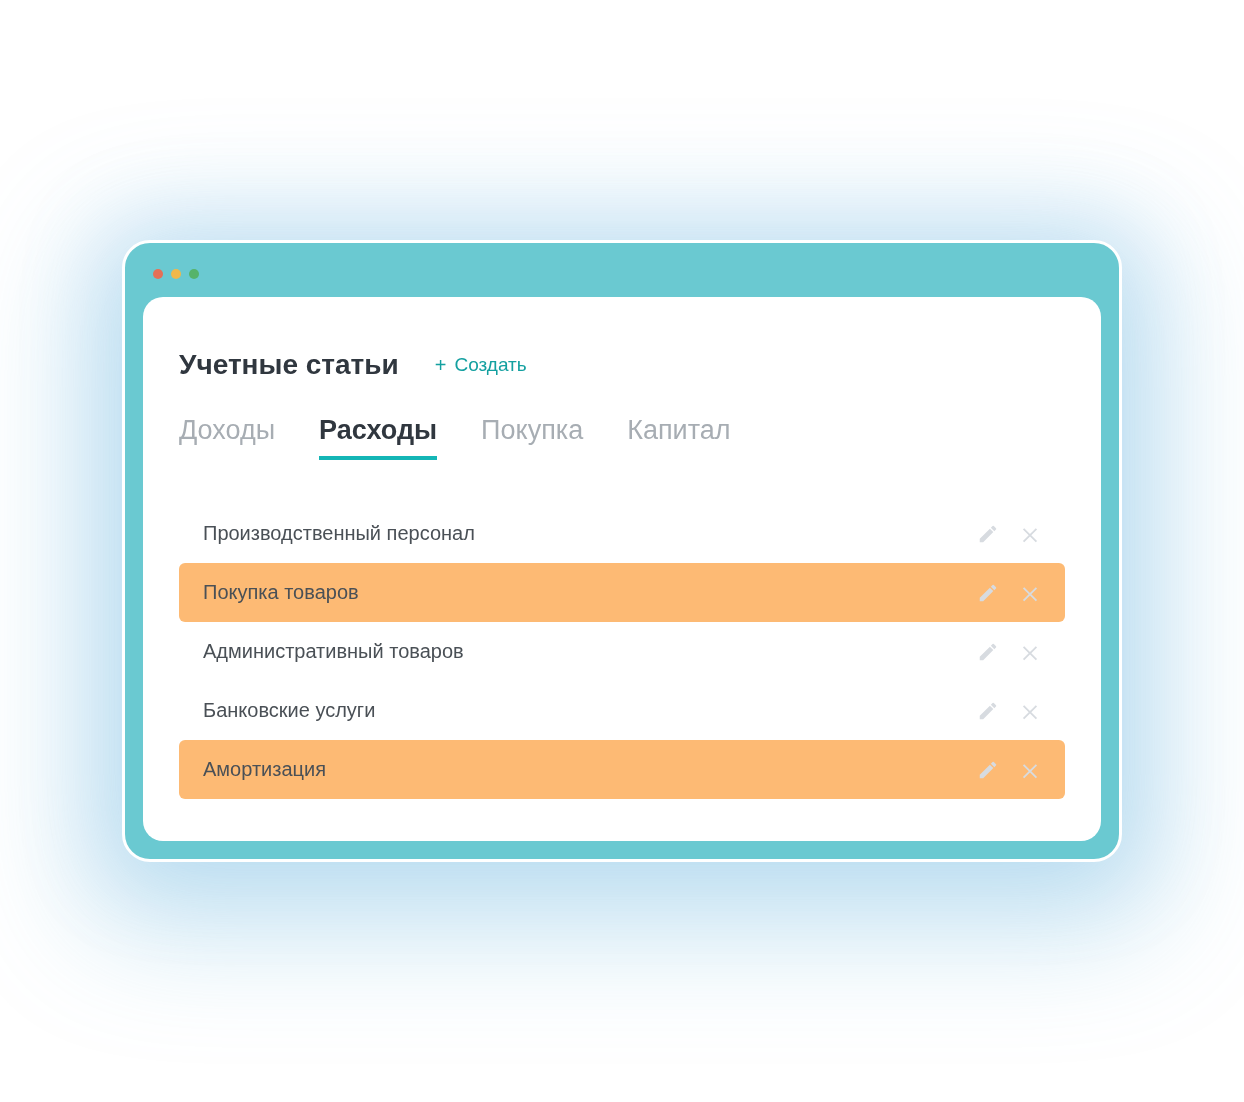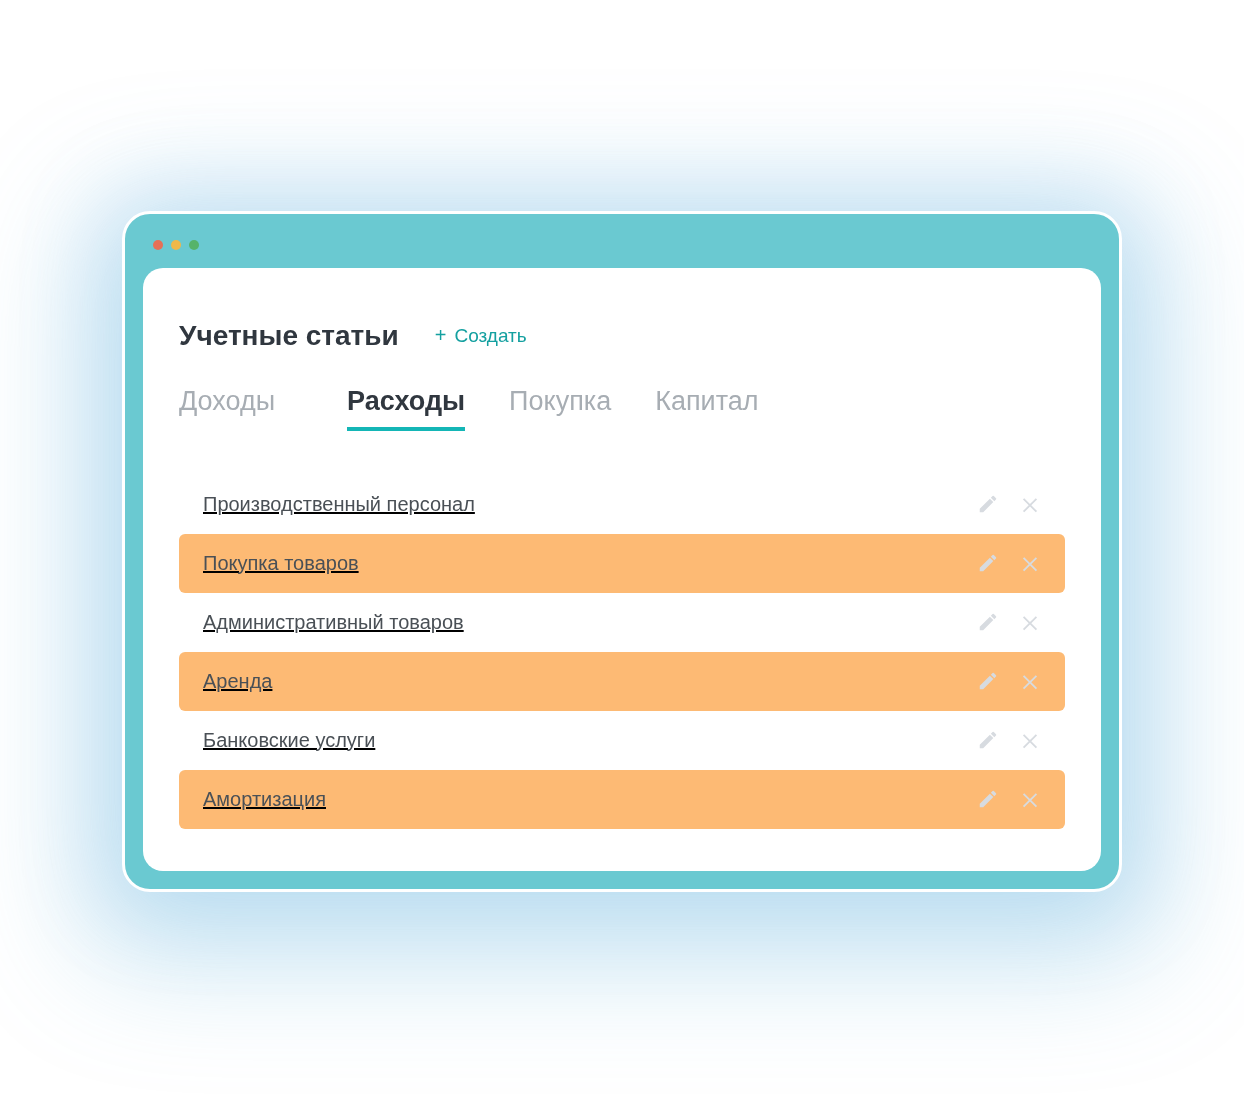--- a/index.html
+++ b/index.html
@@ -72,26 +72,24 @@
       font-size: 27px;
       color: #a7adb3;
       padding-bottom: 10px;
       cursor: pointer;
       font-weight: 500;
     }
     .tab.active {
       color: #30373f;
       font-weight: 600;
       border-bottom: 4px solid #14b6b6;
-      margin-left: 28px;
     }
     .item-list {
       display: flex;
       flex-direction: column;
-      text-decoration: underline;
     }
     .list-row {
       display: flex;
       align-items: center;
       justify-content: space-between;
       padding: 18px 24px;
       font-size: 20px;
       color: #4a5056;
       border-radius: 6px;
     }
@@ -168,31 +166,20 @@
         <div class="row-actions">
           <svg class="icon-btn" viewBox="0 0 24 24">
               <path d="M3 17.25V21h3.75l11.06-11.06-3.75-3.75L3 17.25zM20.71 7.04a1 1 0 0 0 0-1.41l-2.34-2.34a1 1 0 0 0-1.41 0l-1.83 1.83 3.75 3.75 1.83-1.83z"></path>
             </svg>
           <svg class="icon-btn" viewBox="0 0 24 24">
               <path d="M18.3 5.71 12 12.01l-6.3-6.3-1.41 1.41 6.3 6.3-6.3 6.29 1.41 1.41 6.3-6.29 6.3 6.29 1.41-1.41-6.3-6.29 6.3-6.3z"></path>
             </svg>
         </div>
       </div>
 
-      <div class="list-row alt">
-        <span>Аренда</span>
-        <div class="row-actions">
-          <svg class="icon-btn" viewBox="0 0 24 24">
-              <path d="M3 17.25V21h3.75l11.06-11.06-3.75-3.75L3 17.25zM20.71 7.04a1 1 0 0 0 0-1.41l-2.34-2.34a1 1 0 0 0-1.41 0l-1.83 1.83 3.75 3.75 1.83-1.83z"></path>
-            </svg>
-          <svg class="icon-btn" viewBox="0 0 24 24">
-              <path d="M18.3 5.71 12 12.01l-6.3-6.3-1.41 1.41 6.3 6.3-6.3 6.29 1.41 1.41 6.3-6.29 6.3 6.29 1.41-1.41-6.3-6.29 6.3-6.3z"></path>
-            </svg>
-        </div>
-      </div>
 
       <div class="list-row">
         <span>Банковские услуги</span>
         <div class="row-actions">
           <svg class="icon-btn" viewBox="0 0 24 24">
               <path d="M3 17.25V21h3.75l11.06-11.06-3.75-3.75L3 17.25zM20.71 7.04a1 1 0 0 0 0-1.41l-2.34-2.34a1 1 0 0 0-1.41 0l-1.83 1.83 3.75 3.75 1.83-1.83z"></path>
             </svg>
           <svg class="icon-btn" viewBox="0 0 24 24">
               <path d="M18.3 5.71 12 12.01l-6.3-6.3-1.41 1.41 6.3 6.3-6.3 6.29 1.41 1.41 6.3-6.29 6.3 6.29 1.41-1.41-6.3-6.29 6.3-6.3z"></path>
             </svg>

